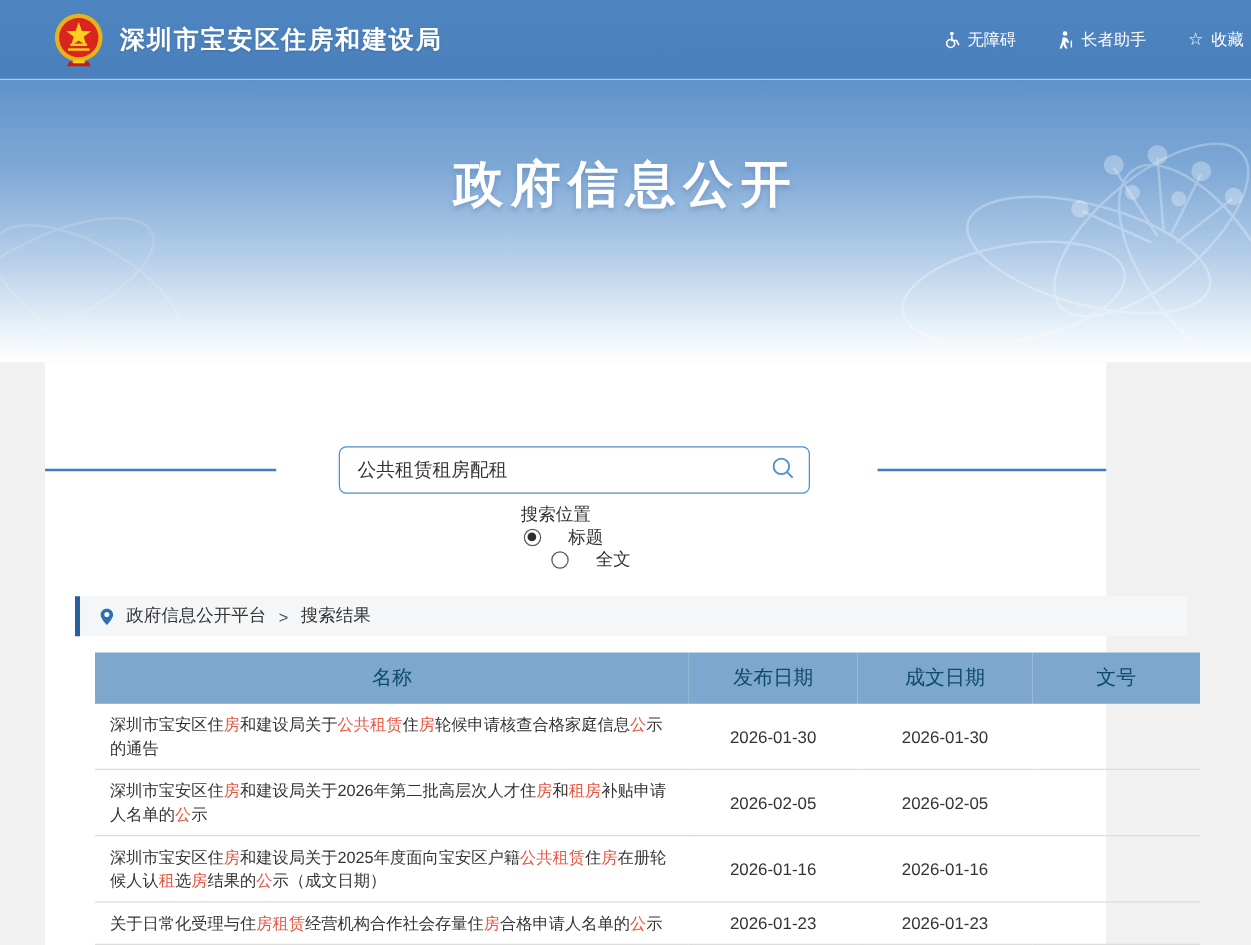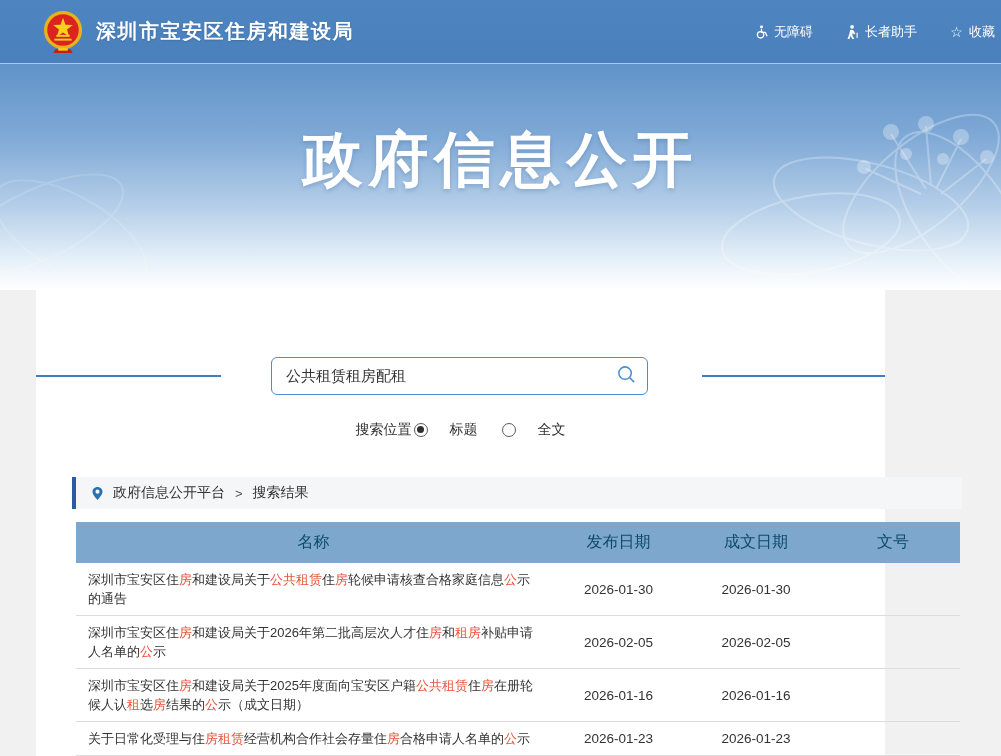--- a/index.html
+++ b/index.html
@@ -19,21 +19,21 @@
   .tb-link { display:flex; align-items:center; gap:5px; cursor:pointer; white-space:nowrap; }
   .tb-ico { display:inline-flex; width:15px; height:15px; align-items:center; justify-content:center; font-size:14px; }
 
   
   .banner {
     position:relative; height:226px; overflow:hidden;
     background:linear-gradient(180deg,#6093c9 0%,#7fa9d6 32%,#b3cde8 62%,#e9f2f9 88%,#ffffff 100%);
   }
   .banner-title {
     position:relative; z-index:2; text-align:center; margin-top:56px;
-    color:#fff; font-size:60px; font-weight:bold; letter-spacing:6px;
+    color:#fff; font-size:40px; font-weight:bold; letter-spacing:6px;
     text-shadow:0 2px 4px rgba(40,80,130,.25);
   }
   .flower { position:absolute; pointer-events:none; }
   .flower-right { right:-50px; top:0; }
   .flower-left { left:-80px; top:80px; }
 
   
   .main { position:relative; height:468px; background:#f1f1f1; }
   .card { position:absolute; left:36px; top:0; width:849px; height:468px; background:#fff; }
 
@@ -49,31 +49,31 @@
     font-family:"Liberation Sans","DejaVu Sans",sans-serif;
   }
   .search-btn { position:absolute; right:10px; top:7px; width:24px; height:24px; cursor:pointer;
     display:flex; align-items:center; justify-content:center; background:none; border:none; }
 
   
   .options-row { margin-top:22px; height:25px; display:flex; align-items:center; justify-content:center;
     font-size:14px; color:#333; }
   .opt-group-label { font-weight:normal; }
   .opt-group + .opt-group { margin-left:28px; }
-  .opt-group { display:flex; align-items:flex-start; }
+  .opt-group { display:flex; align-items:flex-start;flex-direction:column; }
   .radio-item { display:inline-flex; align-items:center; gap:22px; cursor:pointer; }
   .radio-item + .radio-item { margin-left:24px; }
   .opt-group-label + .radio-item { margin-left:2px; }
   .radio-circle { width:14px; height:14px; border:1px solid #5a5a5a; border-radius:50%;
     display:inline-flex; align-items:center; justify-content:center; background:#fff; }
   .radio-circle.checked::after { content:""; width:7px; height:7px; border-radius:50%; background:#2e2e2e; }
 
   
   .breadcrumb {
-    margin:35px 0 0 36px; width:890px; height:32px; background:#f4f6f8;
+    margin:35px 0 0 24px; width:890px; height:32px; background:#f4f6f8;
     border-left:4px solid #2a5d9f; display:flex; align-items:center; padding-left:14px;
     font-size:14px; color:#333;
   }
   .crumb-sep { margin:0 10px; color:#555; font-size:13px; }
   .crumb-link { cursor:pointer; }
 
   
   .result-table { margin:13px 0 0 40px; width:884px; border-collapse:collapse; table-layout:fixed; }
   .result-table th {
     background:#7da7cd; color:#0c4a6e; font-size:16px; font-weight:normal; height:41px; text-align:center;

